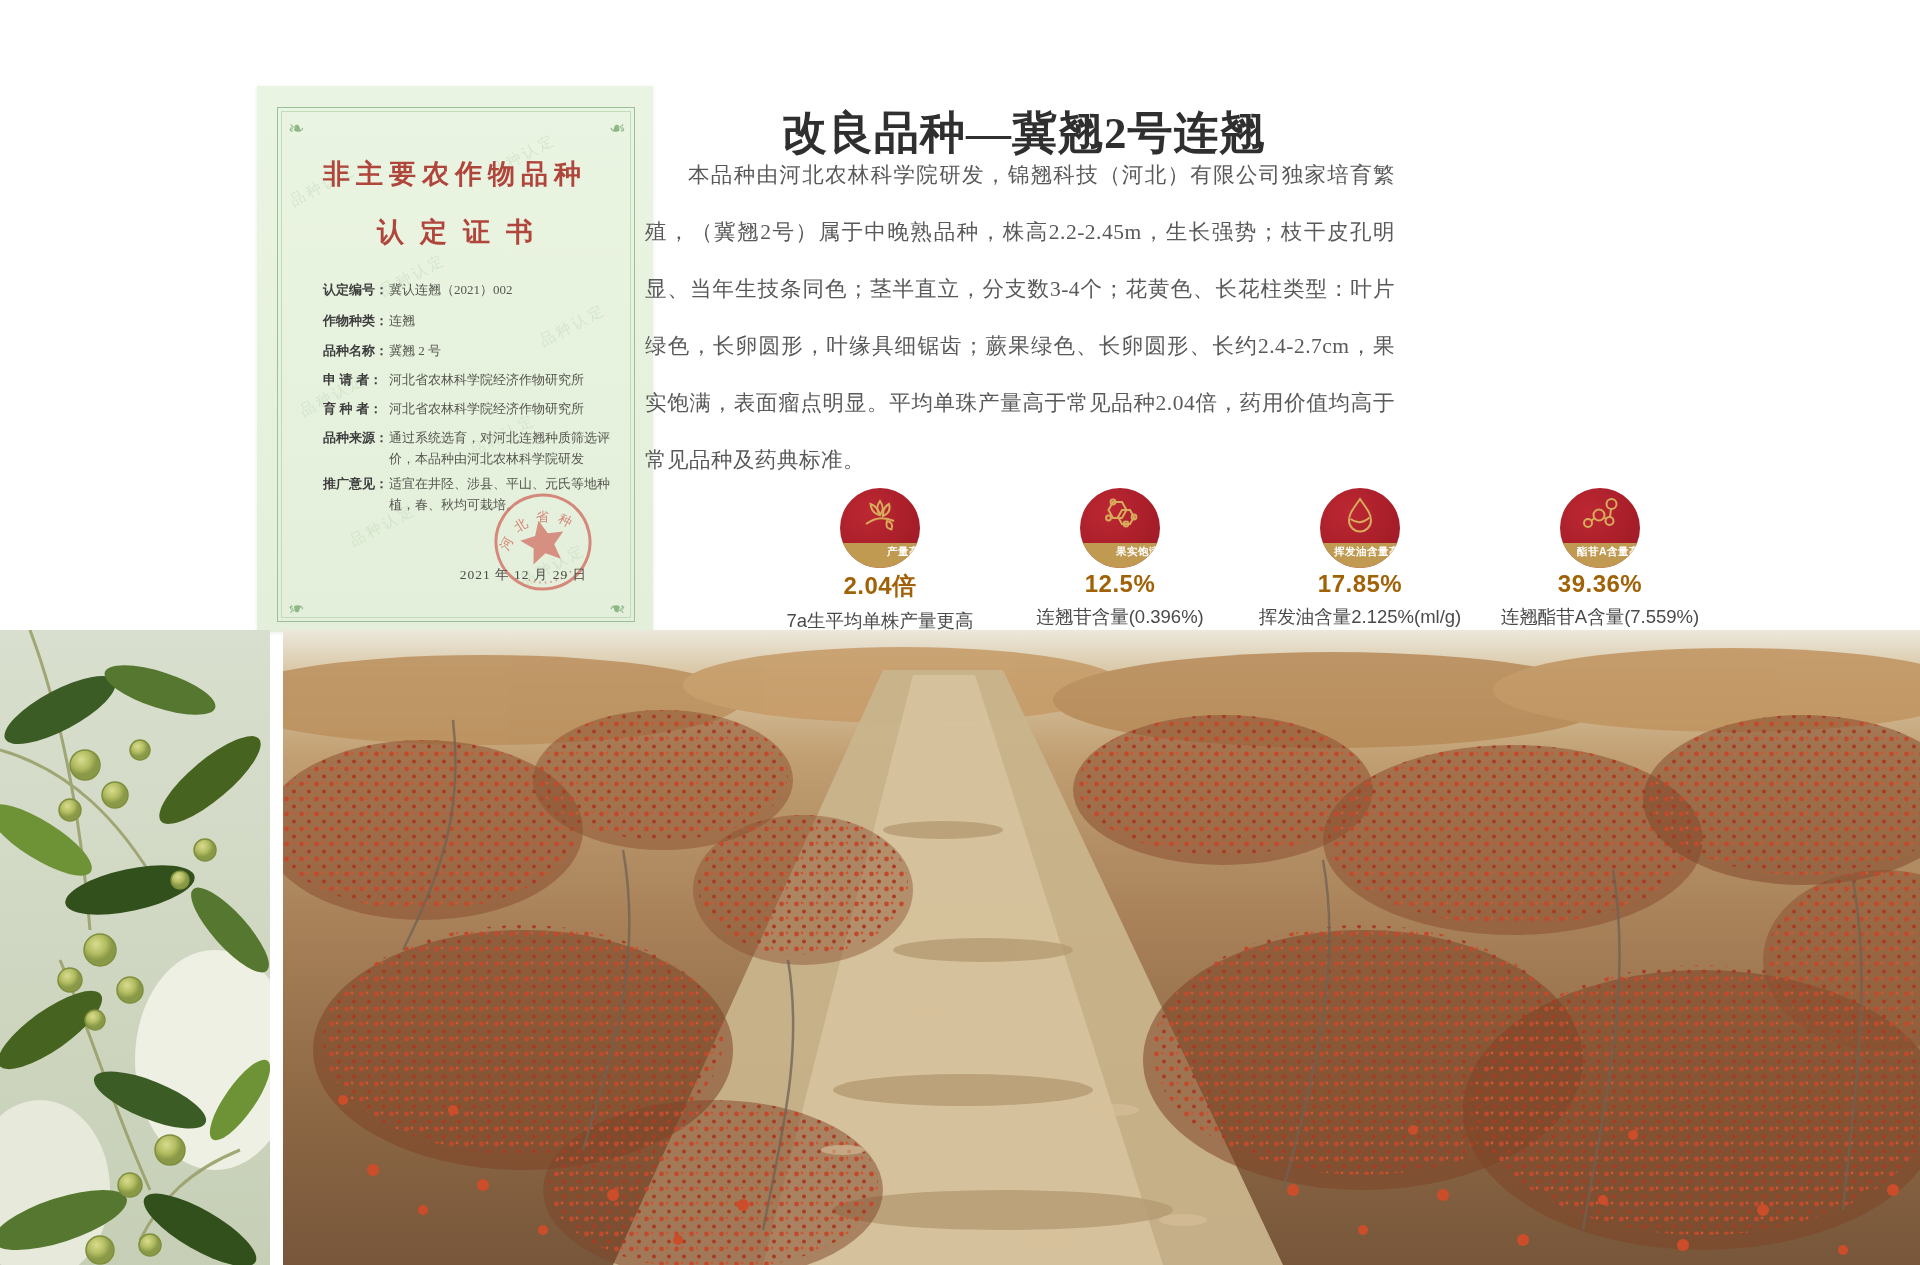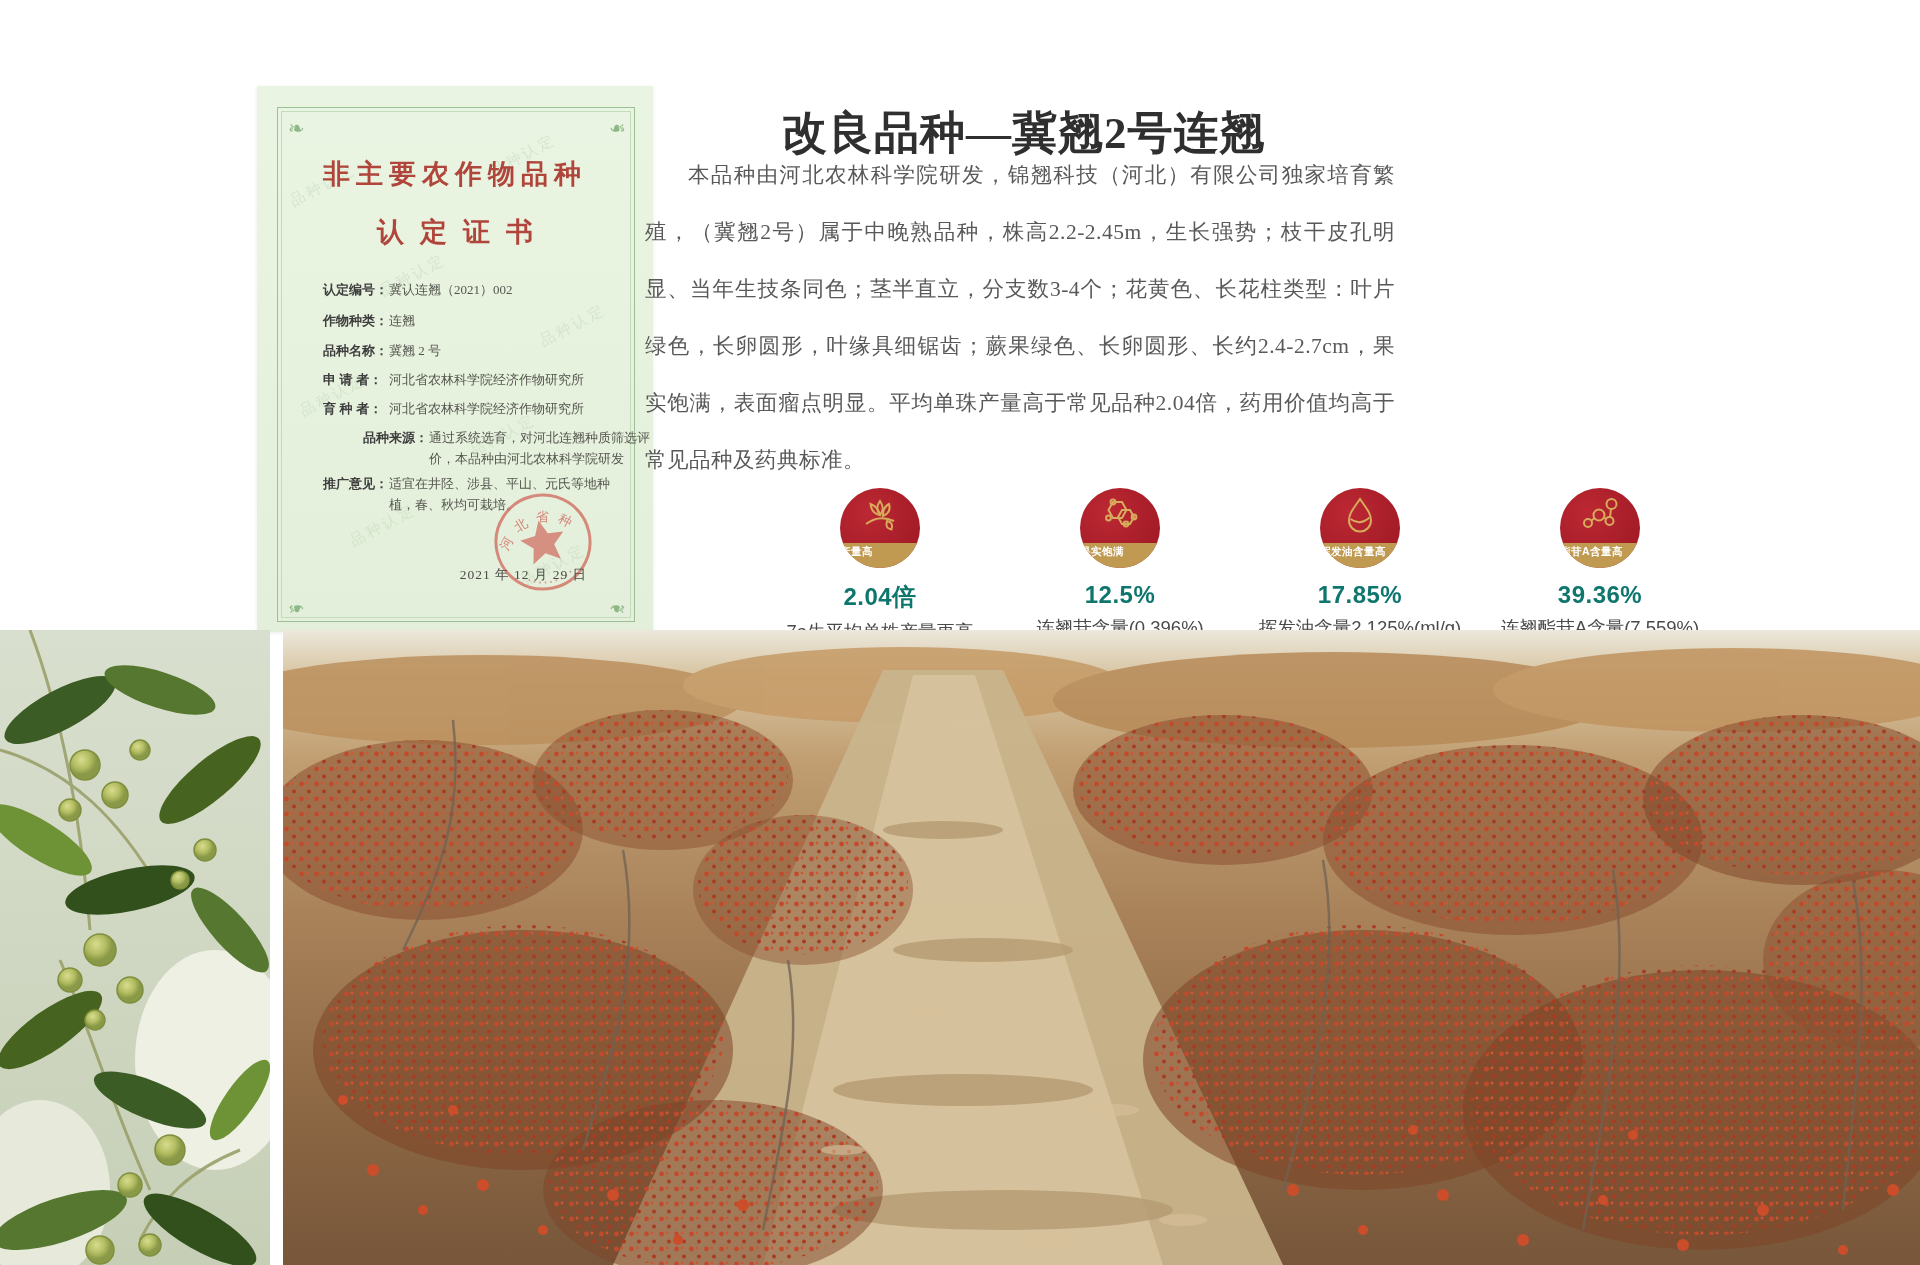--- a/index.html
+++ b/index.html
@@ -29,42 +29,42 @@
   .wm-layer span:nth-child(7){left:90px;top:430px;}
   .wm-layer span:nth-child(8){left:260px;top:470px;}
   .cert-t1,.cert-t2{position:absolute;width:100%;text-align:center;color:#b0453c;font-weight:bold;
     font-family:"Liberation Serif","DejaVu Serif",serif;}
   .cert-t1{top:70px;font-size:27px;letter-spacing:6px;}
   .cert-t2{top:128px;font-size:27px;letter-spacing:16px;text-indent:16px;}
   .cert-field{position:absolute;left:66px;width:300px;display:flex;font-size:13px;line-height:21px;}
   .cert-field .lb{flex:0 0 66px;font-weight:bold;color:#3d3d3d;}
   .cert-field .vl{flex:1;color:#55564f;font-family:"Liberation Serif","DejaVu Serif",serif;}
   .cf0{top:193px;} .cf1{top:224px;} .cf2{top:254px;} .cf3{top:283px;}
-  .cf4{top:312px;} .cf5{top:341px;margin-left:40px;} .cf6{top:387px;justify-content:center;}
+  .cf4{top:312px;} .cf5{top:341px;} .cf6{top:387px;justify-content:center;}
   .cert-date{position:absolute;right:66px;top:480px;font-size:13.5px;color:#4a4a44;
     font-family:"Liberation Serif","DejaVu Serif",serif;letter-spacing:1px;}
   .cert-seal{position:absolute;right:58px;top:404px;width:104px;height:104px;transform:rotate(-12deg);opacity:.9;}
 
   
   .main-title{position:absolute;left:782px;top:103px;font-size:45px;font-weight:bold;color:#2f2f2f;
     font-family:"Liberation Serif","DejaVu Serif",serif;letter-spacing:1px;}
   .description{position:absolute;left:645px;top:147px;width:750px;font-size:21.5px;line-height:57px;
     color:#595959;text-align:justify;text-indent:2em;letter-spacing:.5px;
     font-family:Liberation Serif, serif;}
 
   
   .badges{position:absolute;left:765px;top:488px;width:950px;display:flex;justify-content:space-between;}
   .badge{width:230px;display:flex;flex-direction:column;align-items:center;text-align:center;}
   .coin{position:relative;width:80px;height:80px;border-radius:50%;overflow:hidden;
     background:radial-gradient(circle at 35% 30%,#bc2833,#a31c27 70%);}
   .coin svg{position:absolute;left:18px;top:5px;}
   .coin .band{position:absolute;left:0;right:0;bottom:0;height:25px;background:#bf9a50;
-    display:flex;align-items:flex-start;justify-content:flex-start;}
+    display:flex;align-items:flex-start;justify-content:flex-end;}
   .coin .band span{color:#ffffff;font-size:10.5px;line-height:17px;letter-spacing:.5px;font-weight:bold;}
-  .badge .value{margin-top:13px;font-size:24px;font-weight:bold;color:#0f766e;letter-spacing:.5px;}
+  .badge .value{margin-top:2px;font-size:24px;font-weight:bold;color:#a16207;letter-spacing:.5px;}
   .badge .d1,.badge .d2{font-size:18.5px;color:#4a4a4a;line-height:30px;}
   .badge .d1{margin-top:4px;text-align:right;}
 
   
   .photo{position:absolute;top:630px;height:635px;overflow:hidden;}
   .photo-left{left:0;width:270px;}
   .photo-right{left:283px;width:1637px;}
   .photo svg{display:block;}
 </style>
 </head>

